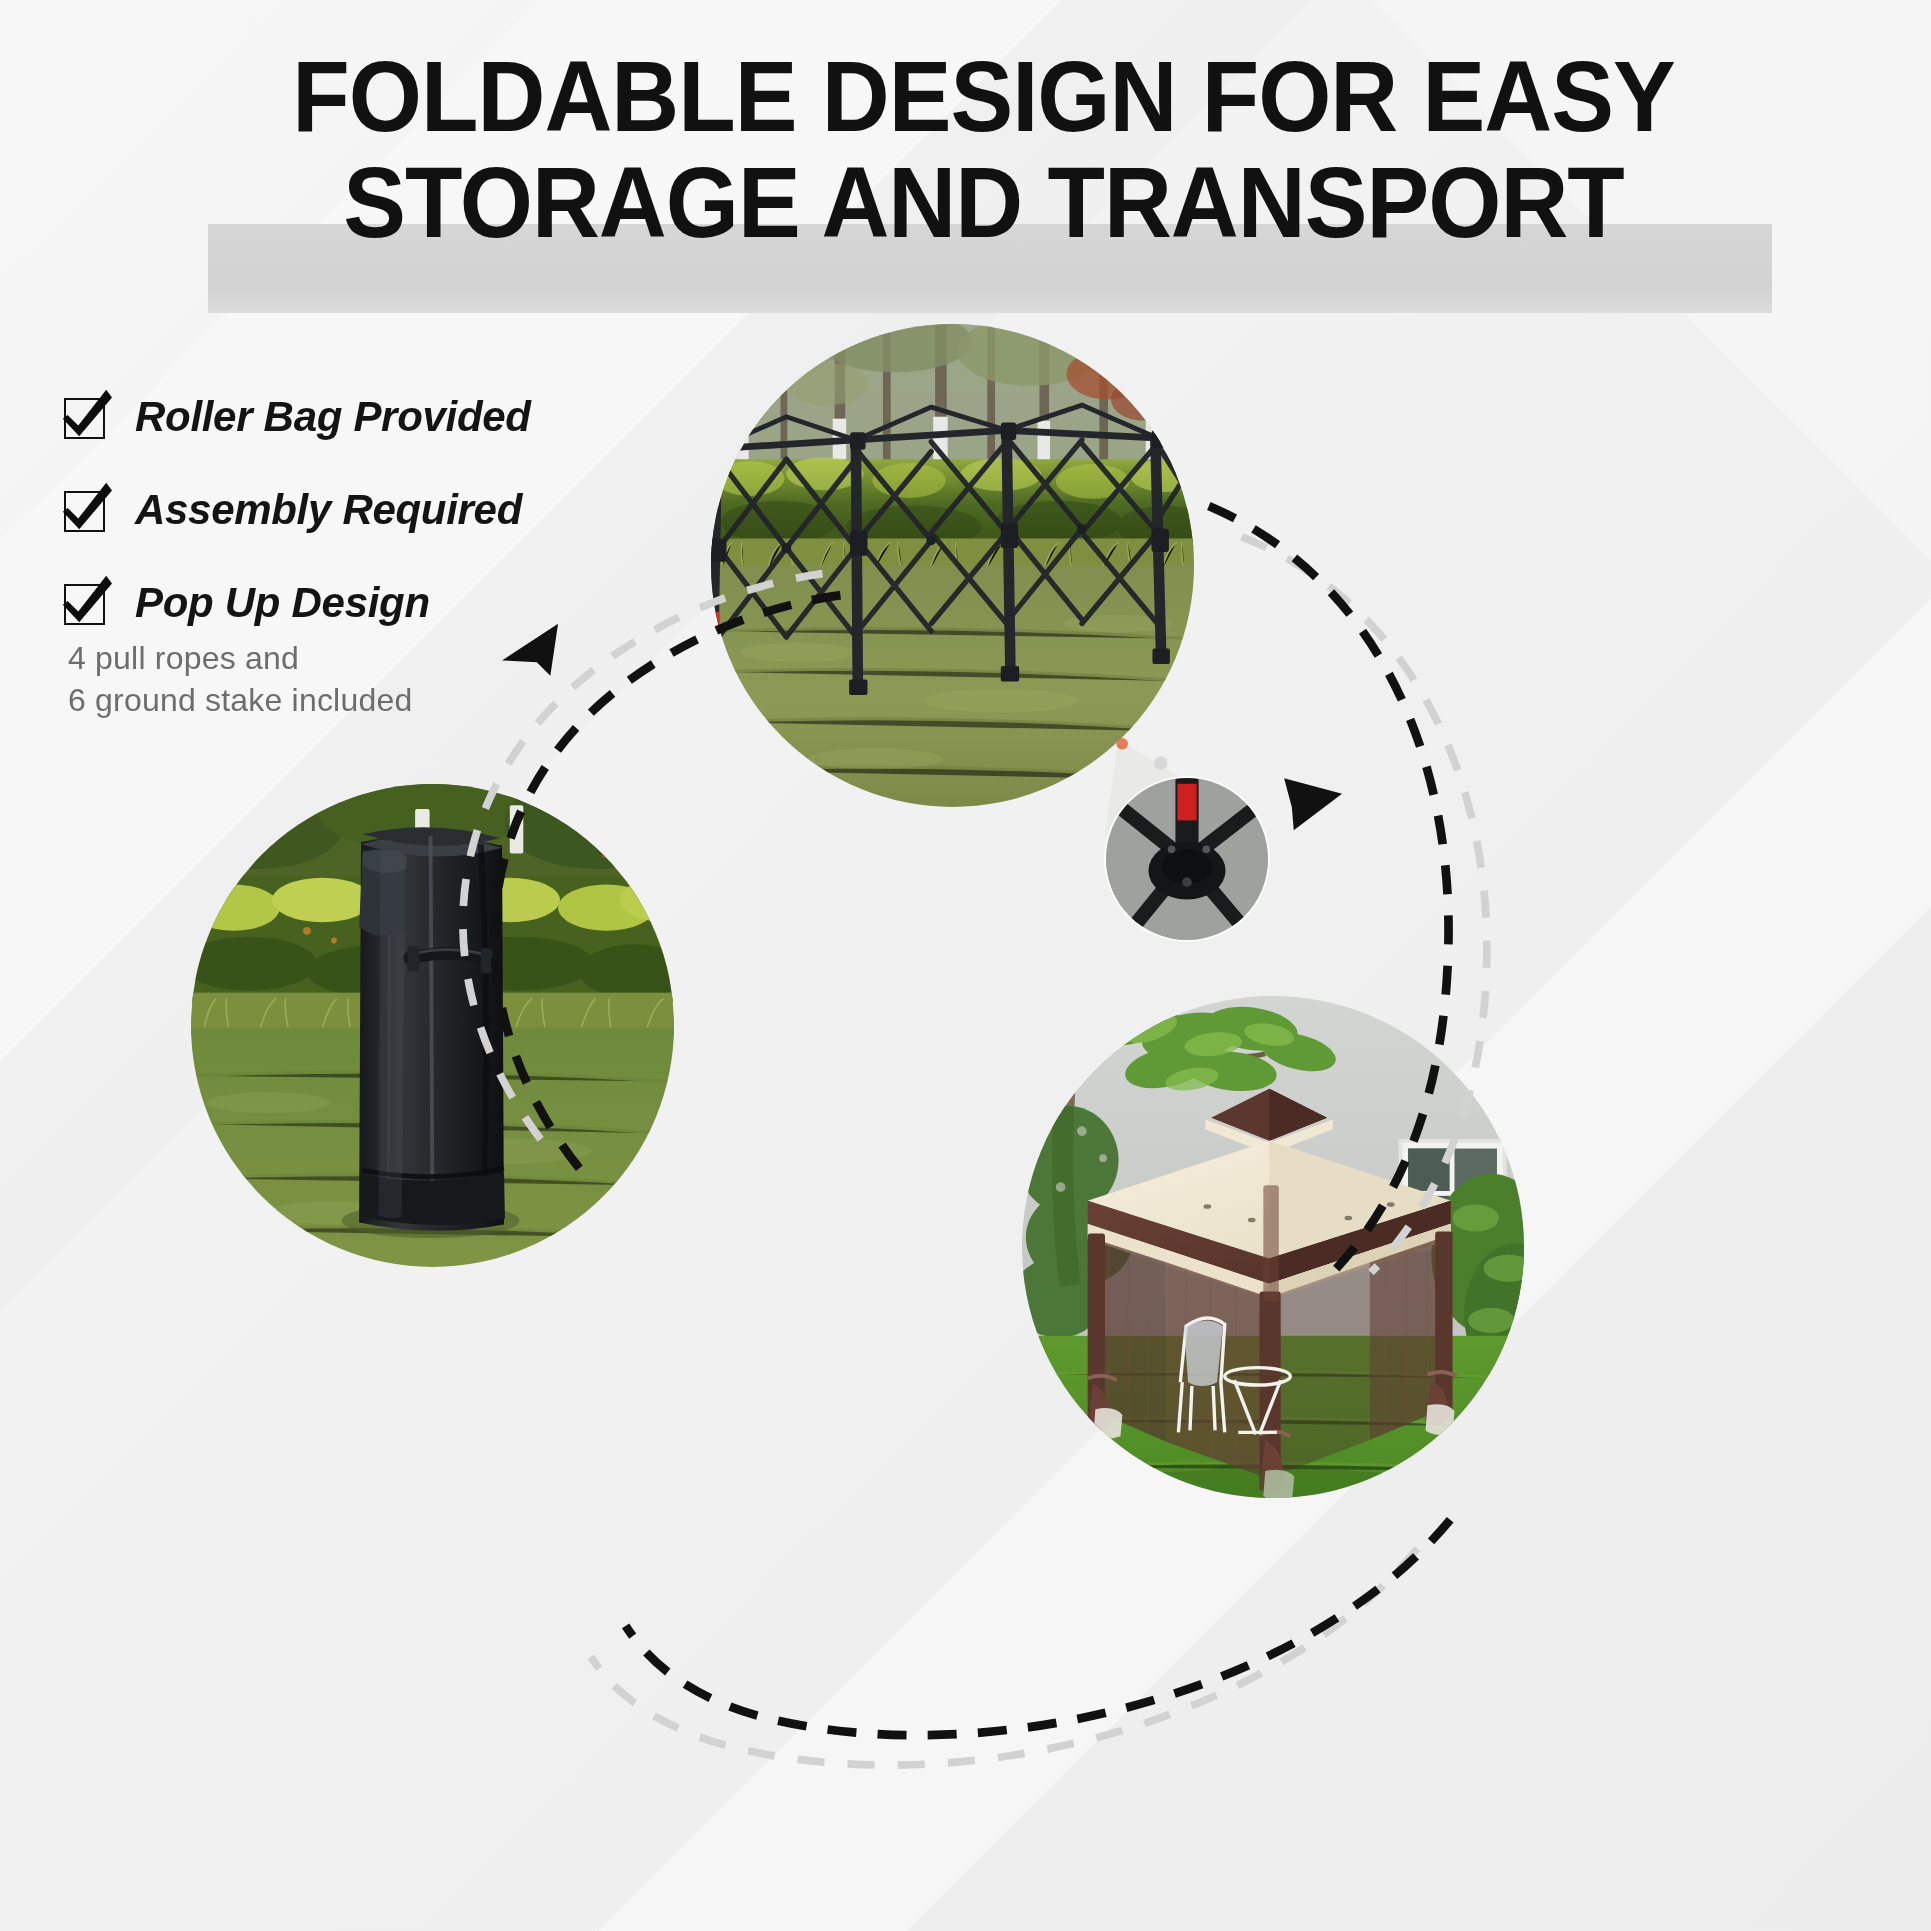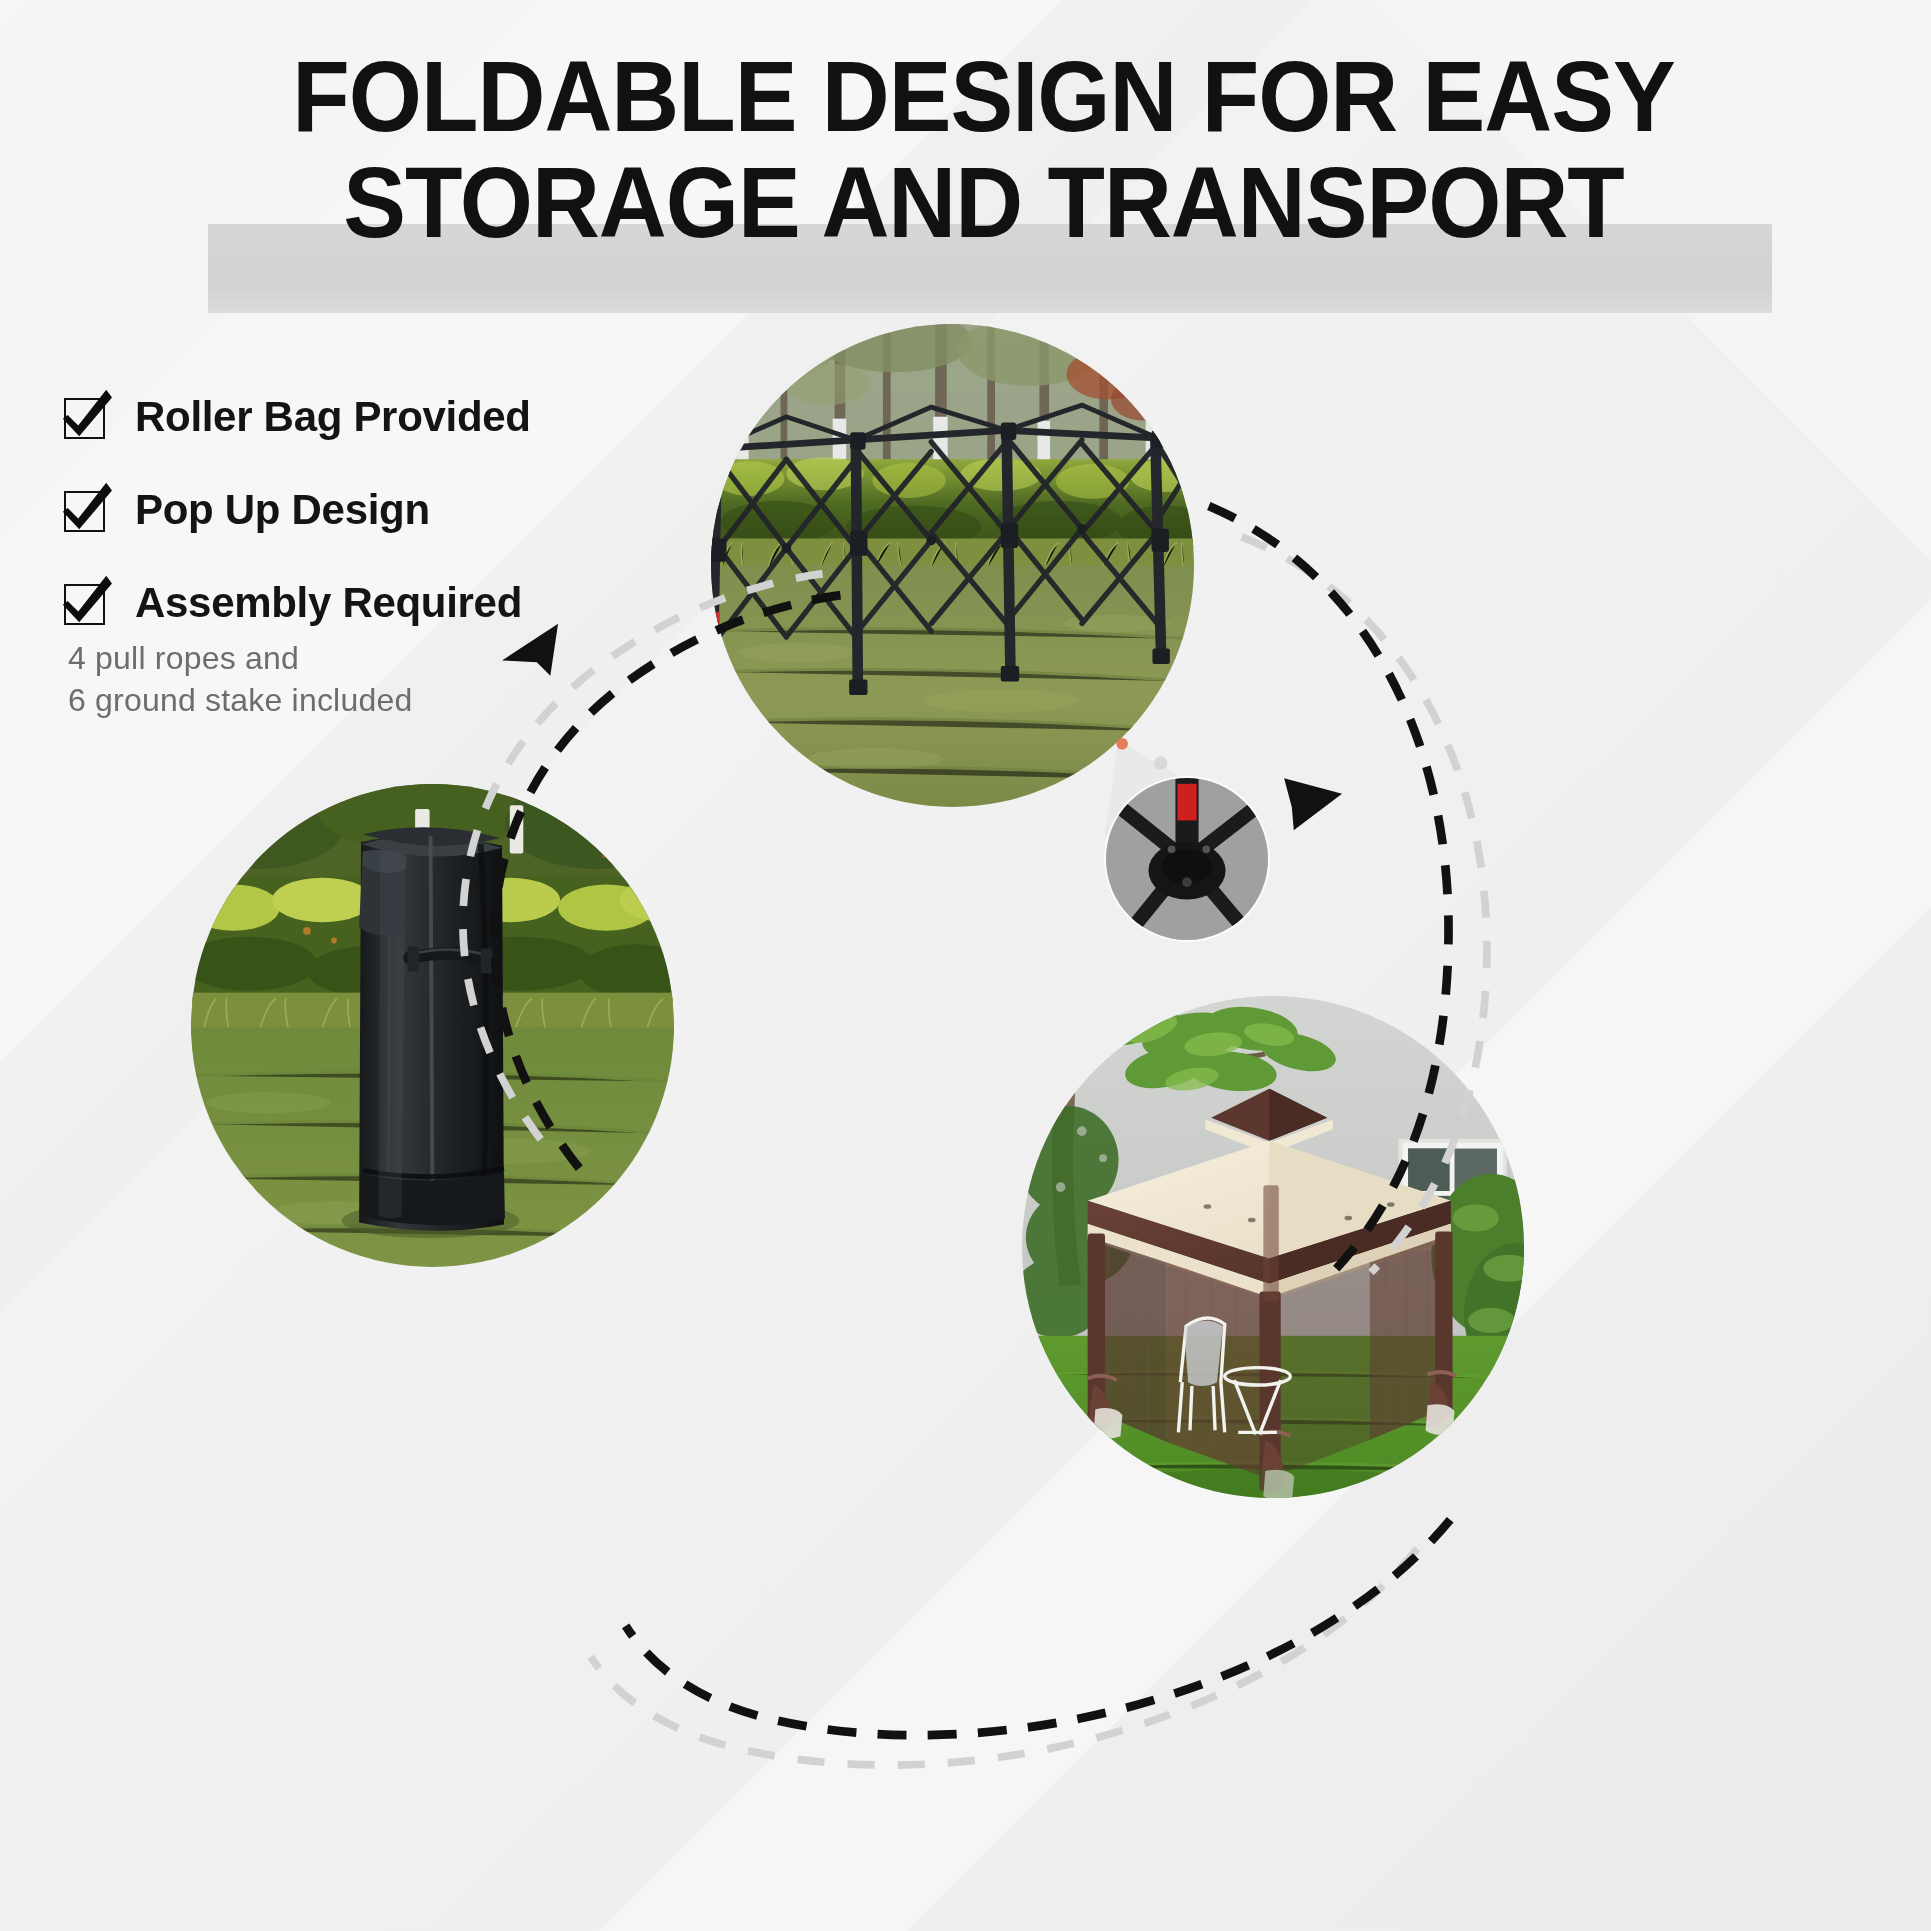--- a/index.html
+++ b/index.html
@@ -41,21 +41,21 @@
   #feature-list { position:absolute; left:58px; top:382px; z-index:4; }
   .feature-row { display:flex; align-items:center; height:70px; margin-bottom:23px; }
   .checkbox-icon { position:relative; width:54px; height:54px; flex:0 0 54px; }
   .checkbox-icon .box {
     position:absolute; left:5.8px; top:7.7px; width:41px; height:41px;
     border:2.9px solid #111; background:transparent;
   }
   .checkbox-icon svg { position:absolute; left:0; top:-3.9px; width:54px; height:54px; }
   .feature-label {
     font-size:42px; font-weight:bold; color:#141414;
-    margin-left:23px; letter-spacing:-0.3px; white-space:nowrap;
+    margin-left:23px; letter-spacing:-0.3px; white-space:nowrap;font-style:italic;
   }
 
   #note-block { position:absolute; left:68px; top:637px; z-index:4; }
   .note-line {
     font-size:32px; color:#6d6d6d; line-height:1.32;
     font-weight:300; letter-spacing:0.2px; white-space:nowrap;
   }
 
   
   .photo-circle {
@@ -120,31 +120,31 @@
     <span class="feature-label">Roller Bag Provided</span>
   </div>
 
   <div class="feature-row">
     <span class="checkbox-icon">
       <span class="box"></span>
       <svg viewBox="0 0 56 56">
           <path d="M10 30 L21 41 L50 4 L56 12 L22 52 L5 34 Z" fill="#0d0d0d"></path>
         </svg>
     </span>
-    <span class="feature-label">Pop Up Design</span>
+    <span class="feature-label">Assembly Required</span>
   </div>
 
   <div class="feature-row">
     <span class="checkbox-icon">
       <span class="box"></span>
       <svg viewBox="0 0 56 56">
           <path d="M10 30 L21 41 L50 4 L56 12 L22 52 L5 34 Z" fill="#0d0d0d"></path>
         </svg>
     </span>
-    <span class="feature-label">Assembly Required</span>
+    <span class="feature-label">Pop Up Design</span>
   </div>
 </div>
 
 <div id="note-block">
   <div class="note-line">4 pull ropes and</div>
   <div class="note-line">6 ground stake included</div>
 </div>
 
 <div class="photo-circle" id="circle-frame">
   <svg class="photo-inner" viewBox="0 0 500 500" preserveAspectRatio="xMidYMid slice">

